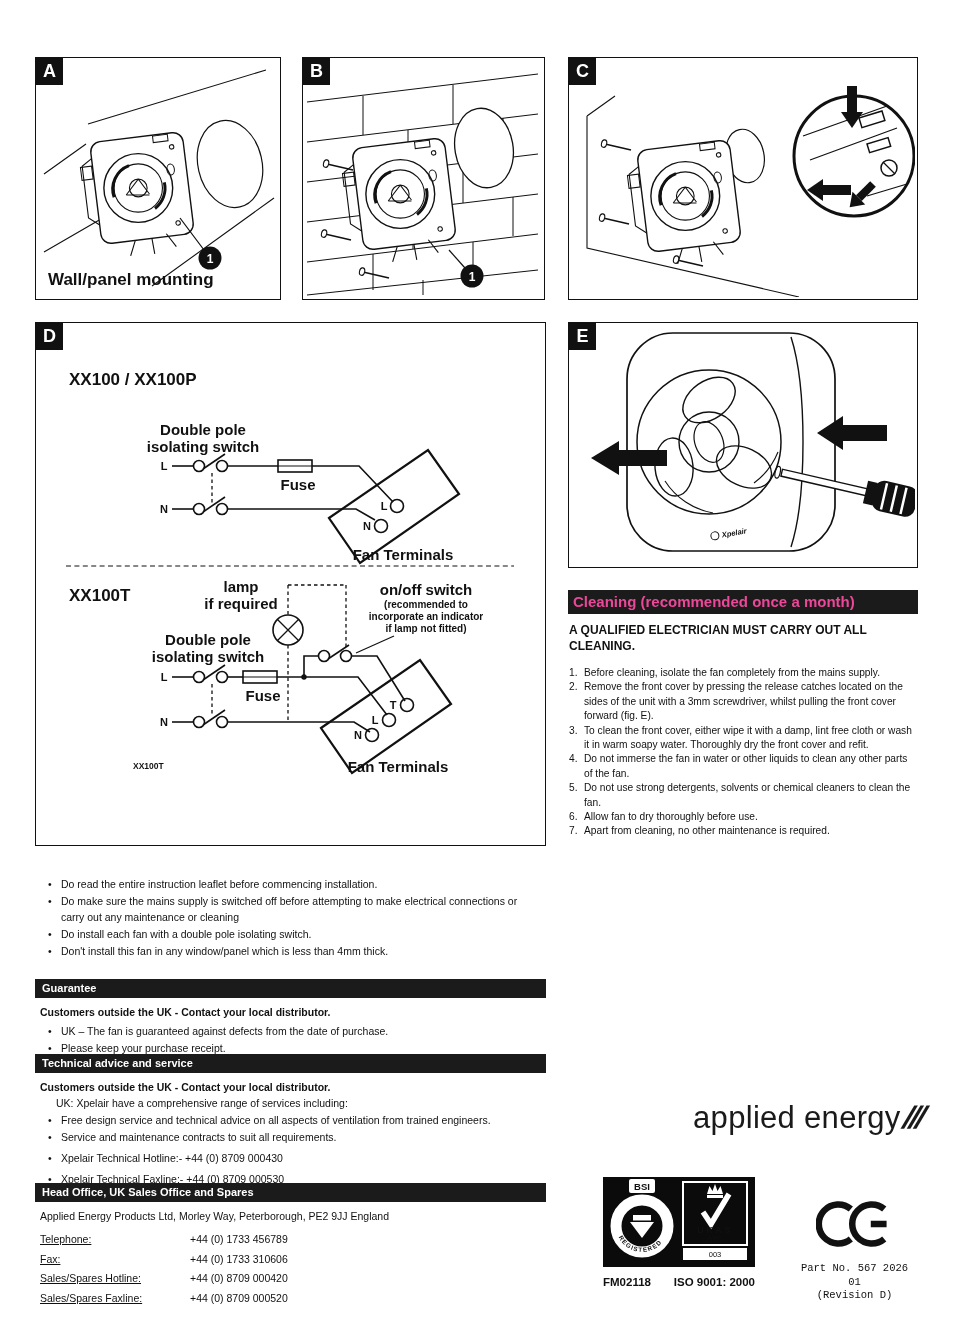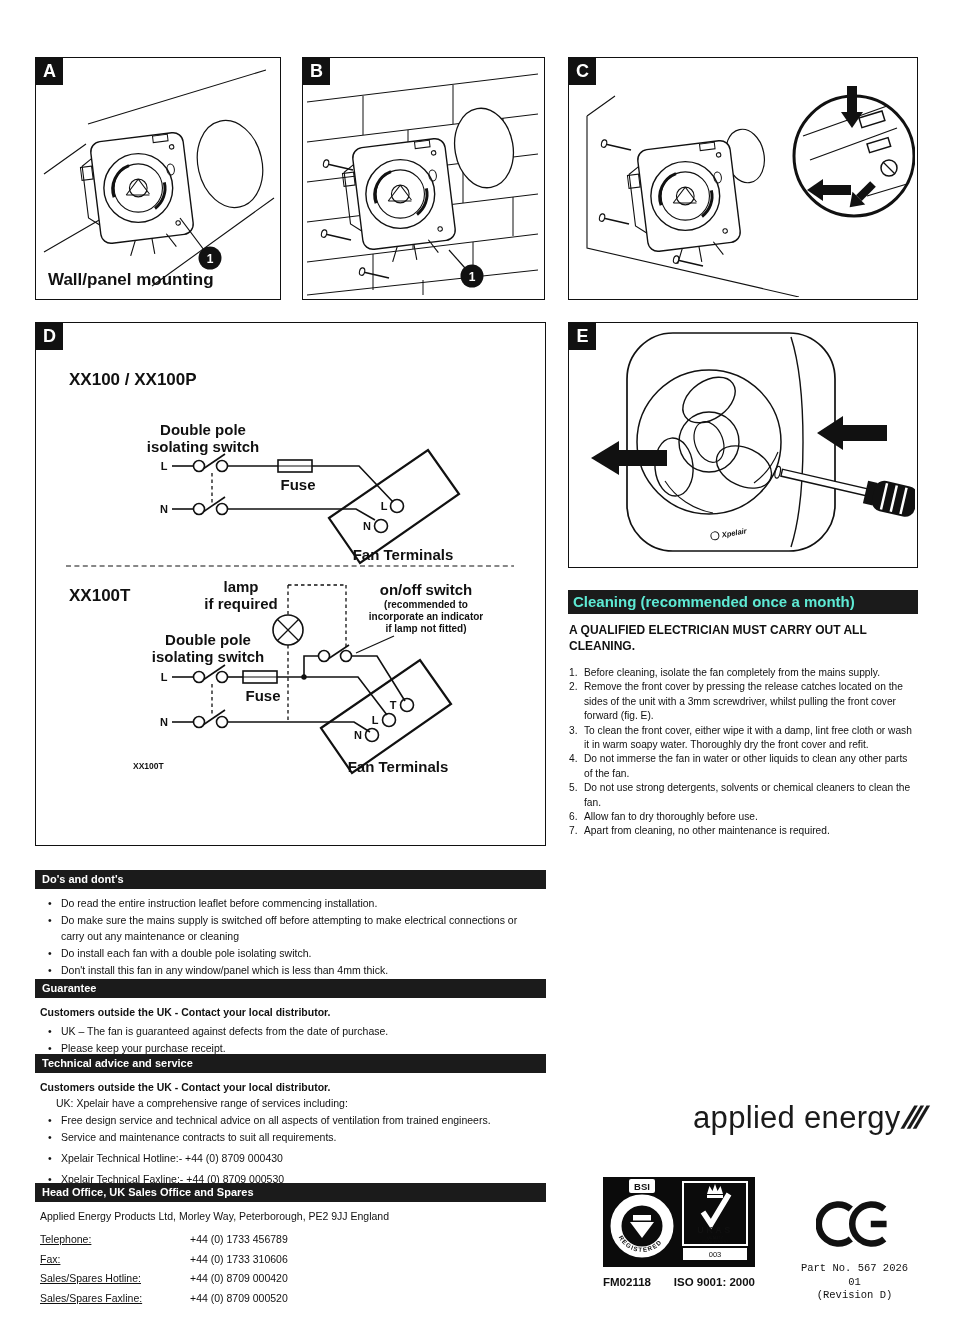--- a/index.html
+++ b/index.html
@@ -11,21 +11,21 @@
   .caption{position:absolute;left:12px;bottom:9px;font-size:17px;font-weight:bold;}
   .callout-text{fill:#fff;font-size:12px;font-weight:bold;text-anchor:middle;}
   svg text{font-family:"Liberation Sans", sans-serif;fill:#111;}
   .t17{font-size:17px;font-weight:bold;}
   .t15{font-size:15px;font-weight:bold;}
   .t11{font-size:11px;font-weight:bold;}
   .t10{font-size:10px;font-weight:bold;}
   .t8{font-size:8.5px;font-weight:bold;}
   
   .clean{position:absolute;left:568px;top:590px;width:350px;}
-  .cbar{background:#1b1b1b;color:#5eead4;font-size:15px;font-weight:bold;padding:3px 22px 4px 5px;}
+  .cbar{background:#1b1b1b;color:#ec4899;font-size:15px;font-weight:bold;padding:3px 22px 4px 5px;}
   .cwarn{font-size:12px;font-weight:bold;line-height:15.5px;margin:9px 0 0 1px;}
   .csteps{list-style:none;margin:12px 0 0 1px;padding:0;}
   .csteps li{display:flex;font-size:10.2px;line-height:14.4px;}
   .csteps .num{width:15px;flex:none;}
   
   .section{position:absolute;left:35px;width:511px;}
   .bar{background:#1b1b1b;color:#fff;font-size:11px;font-weight:bold;padding:3px 6px 4px 7px;}
   .sec-body{padding:6px 4px 0 5px;font-size:10.5px;line-height:16px;}
   .intro{font-weight:bold;margin:0 0 3px 0;}
   .subline{margin:0 0 1px 16px;}
@@ -299,21 +299,20 @@
           <span>Allow fan to dry thoroughly before use.</span>
         </li>
       <li>
           <span class="num">7.</span>
           <span>Apart from cleaning, no other maintenance is required.</span>
         </li>
     </ol>
   </section>
 
   <section class="section" style="top:870px">
-    <div class="bar">Do's and dont's</div>
     <div class="sec-body">
       <ul class="bullets">
         <li>Do read the entire instruction leaflet before commencing installation.</li>
         <li>Do make sure the mains supply is switched off before attempting to make electrical connections or carry out any maintenance or cleaning</li>
         <li>Do install each fan with a double pole isolating switch.</li>
         <li>Don't install this fan in any window/panel which is less than 4mm thick.</li>
       </ul>
     </div>
   </section>
 

